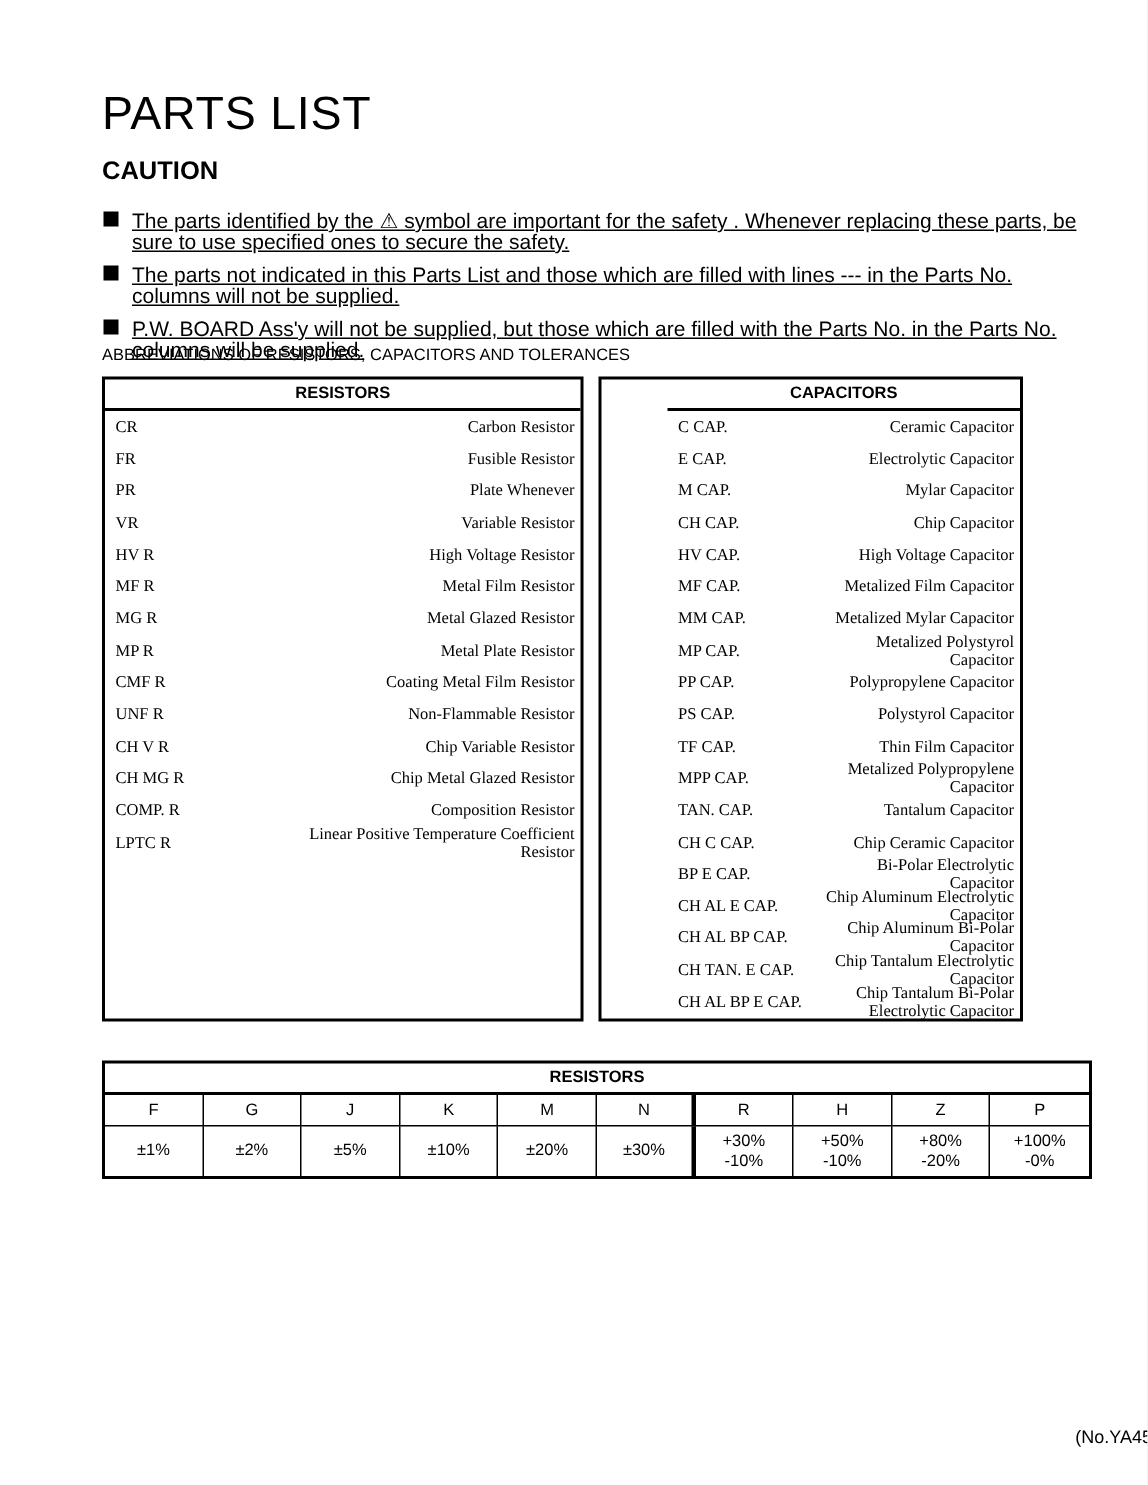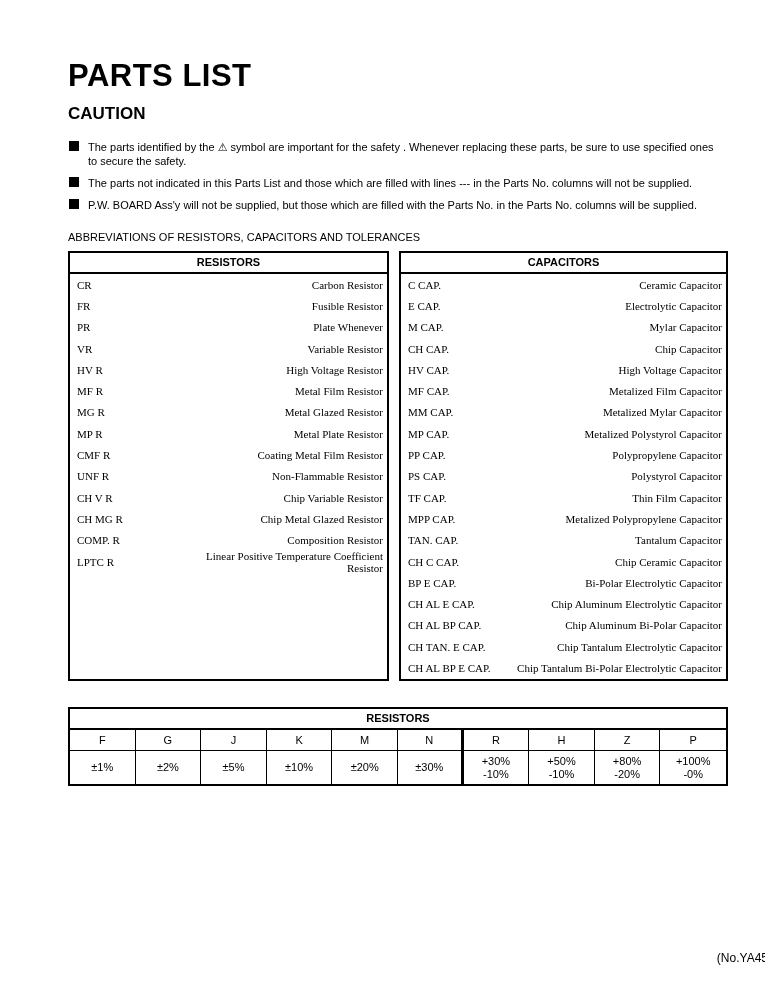--- a/index.html
+++ b/index.html
@@ -9,45 +9,45 @@
     background:#ffffff;
     font-family:"Liberation Sans", sans-serif;
     color:#000;
     margin:0 auto;
     overflow:hidden;
   }
   .content { position:absolute; left:68px; top:0; width:660px; }
 
   .title {
     position:absolute; top:58px; left:0;
-    font-size:31px; font-weight:700; letter-spacing:0.5px;
+    font-size:31px; font-weight:400; letter-spacing:0.5px;
     margin:0;
   }
   .caution-heading {
     position:absolute; top:104px; left:0;
     font-size:17px; font-weight:700; margin:0;
   }
   .bullets { position:absolute; top:140px; left:0; width:652px; }
   .bullet { display:flex; margin-bottom:8px; }
   .bullet-square {
     flex:none; width:10px; height:10px; background:#000;
     margin:1px 9px 0 1px;
   }
-  .bullet-text { font-size:11px; line-height:14px; margin:0; }
+  .bullet-text { font-size:14px; line-height:14px; margin:0;text-decoration:underline; }
 
   .abbrev-heading {
     position:absolute; top:231px; left:0;
     font-size:11px; margin:0;
   }
 
   .panels { position:absolute; top:251px; left:0; width:660px; display:flex; }
   .panel { box-sizing:border-box; border:2px solid #000; height:430px; background:#fff; }
   .panel-resistors  { width:321px; }
   .panel-gap { width:10px; flex:none; }
-  .panel-capacitors { width:329px; }
+  .panel-capacitors { width:283px;padding-left:44px; }
   .panel-header {
     height:19px; line-height:19px;
     border-bottom:2px solid #000;
     text-align:center; font-size:11px; font-weight:700;
   }
   .abbr-row { height:21.3px; display:flex; align-items:center; padding-left:7px;font-family:Liberation Serif, serif; }
   .abbr-code { flex:none; width:93px; font-size:11px; }
   .abbr-desc { flex:1; font-size:11px; padding-right:4px;text-align:right; }
 
   .tol-section { position:absolute; top:707px; left:0; width:660px; box-sizing:border-box; border:2px solid #000; background:#fff; }

